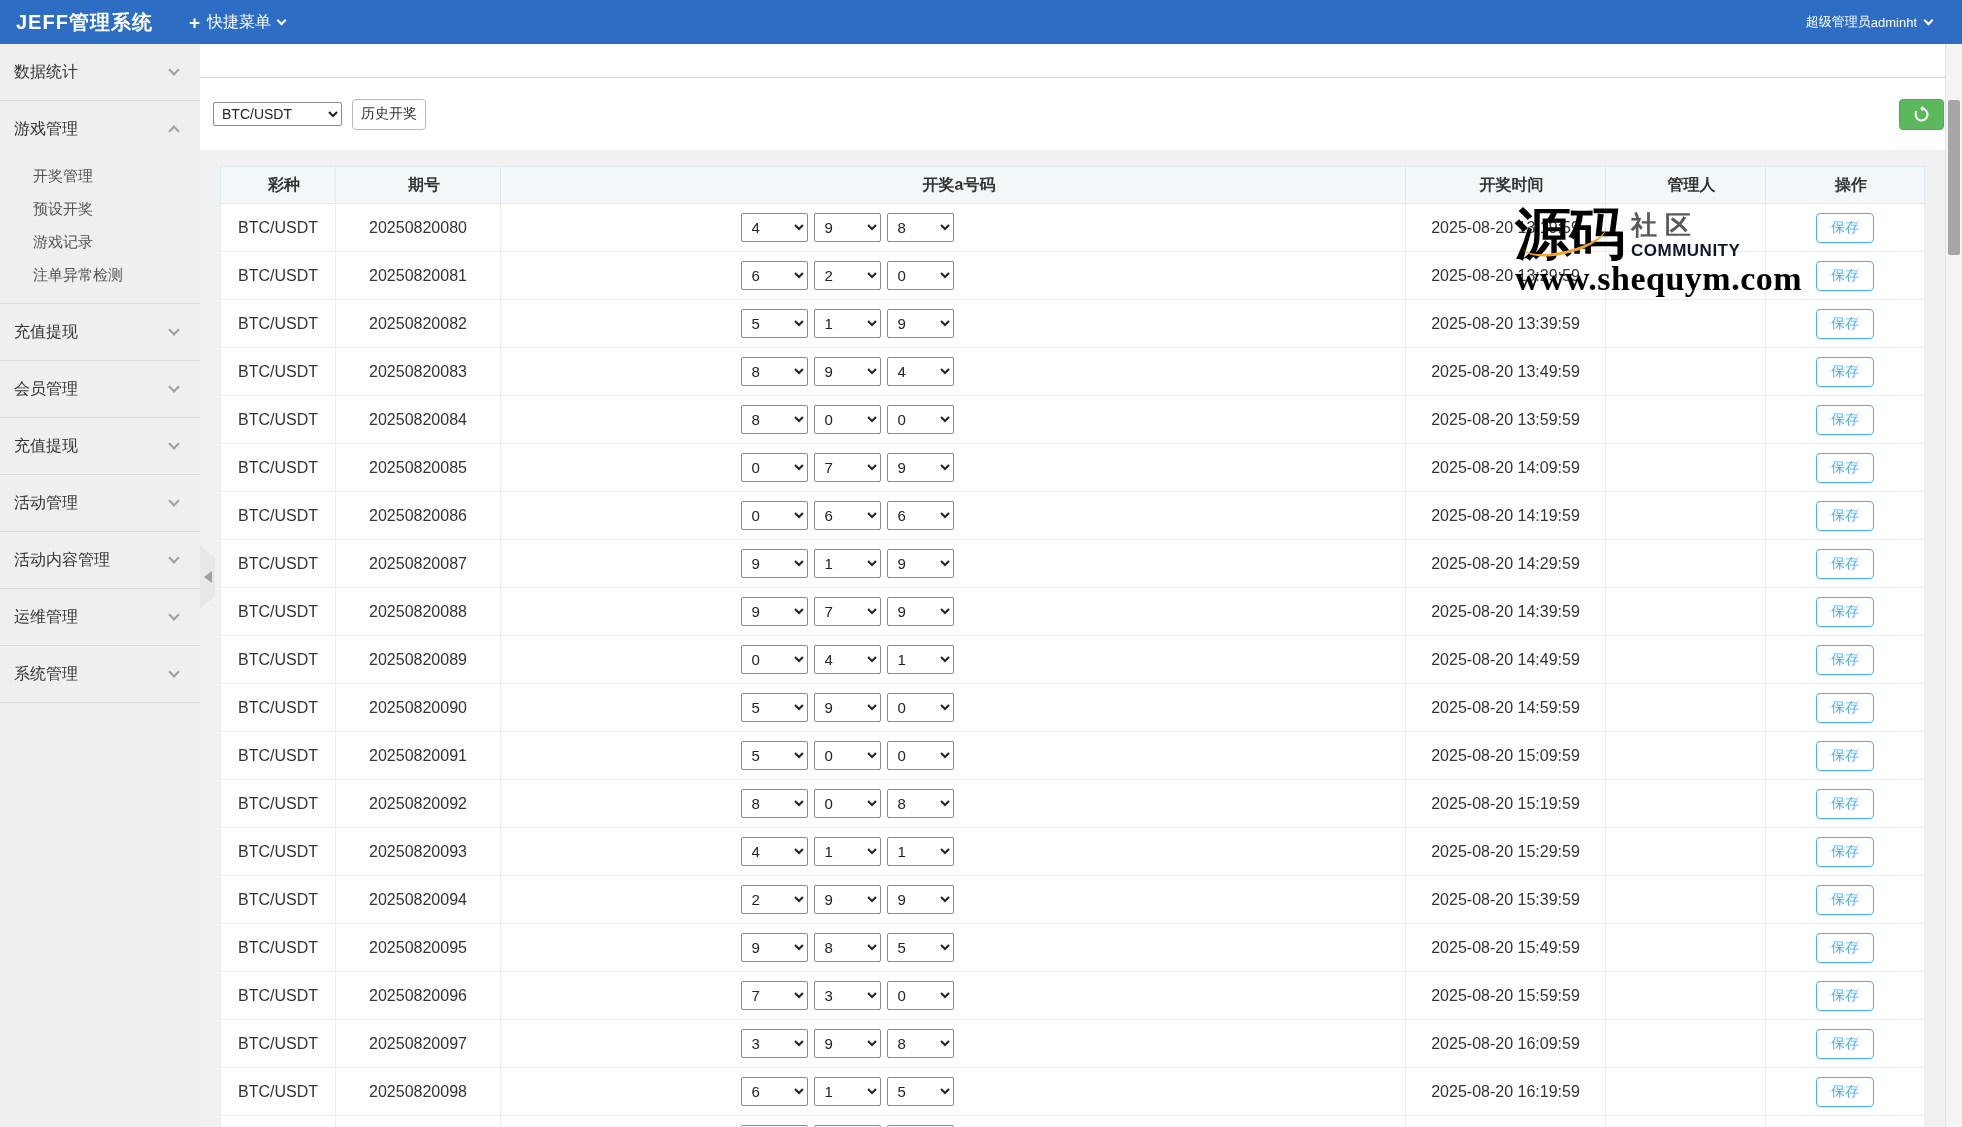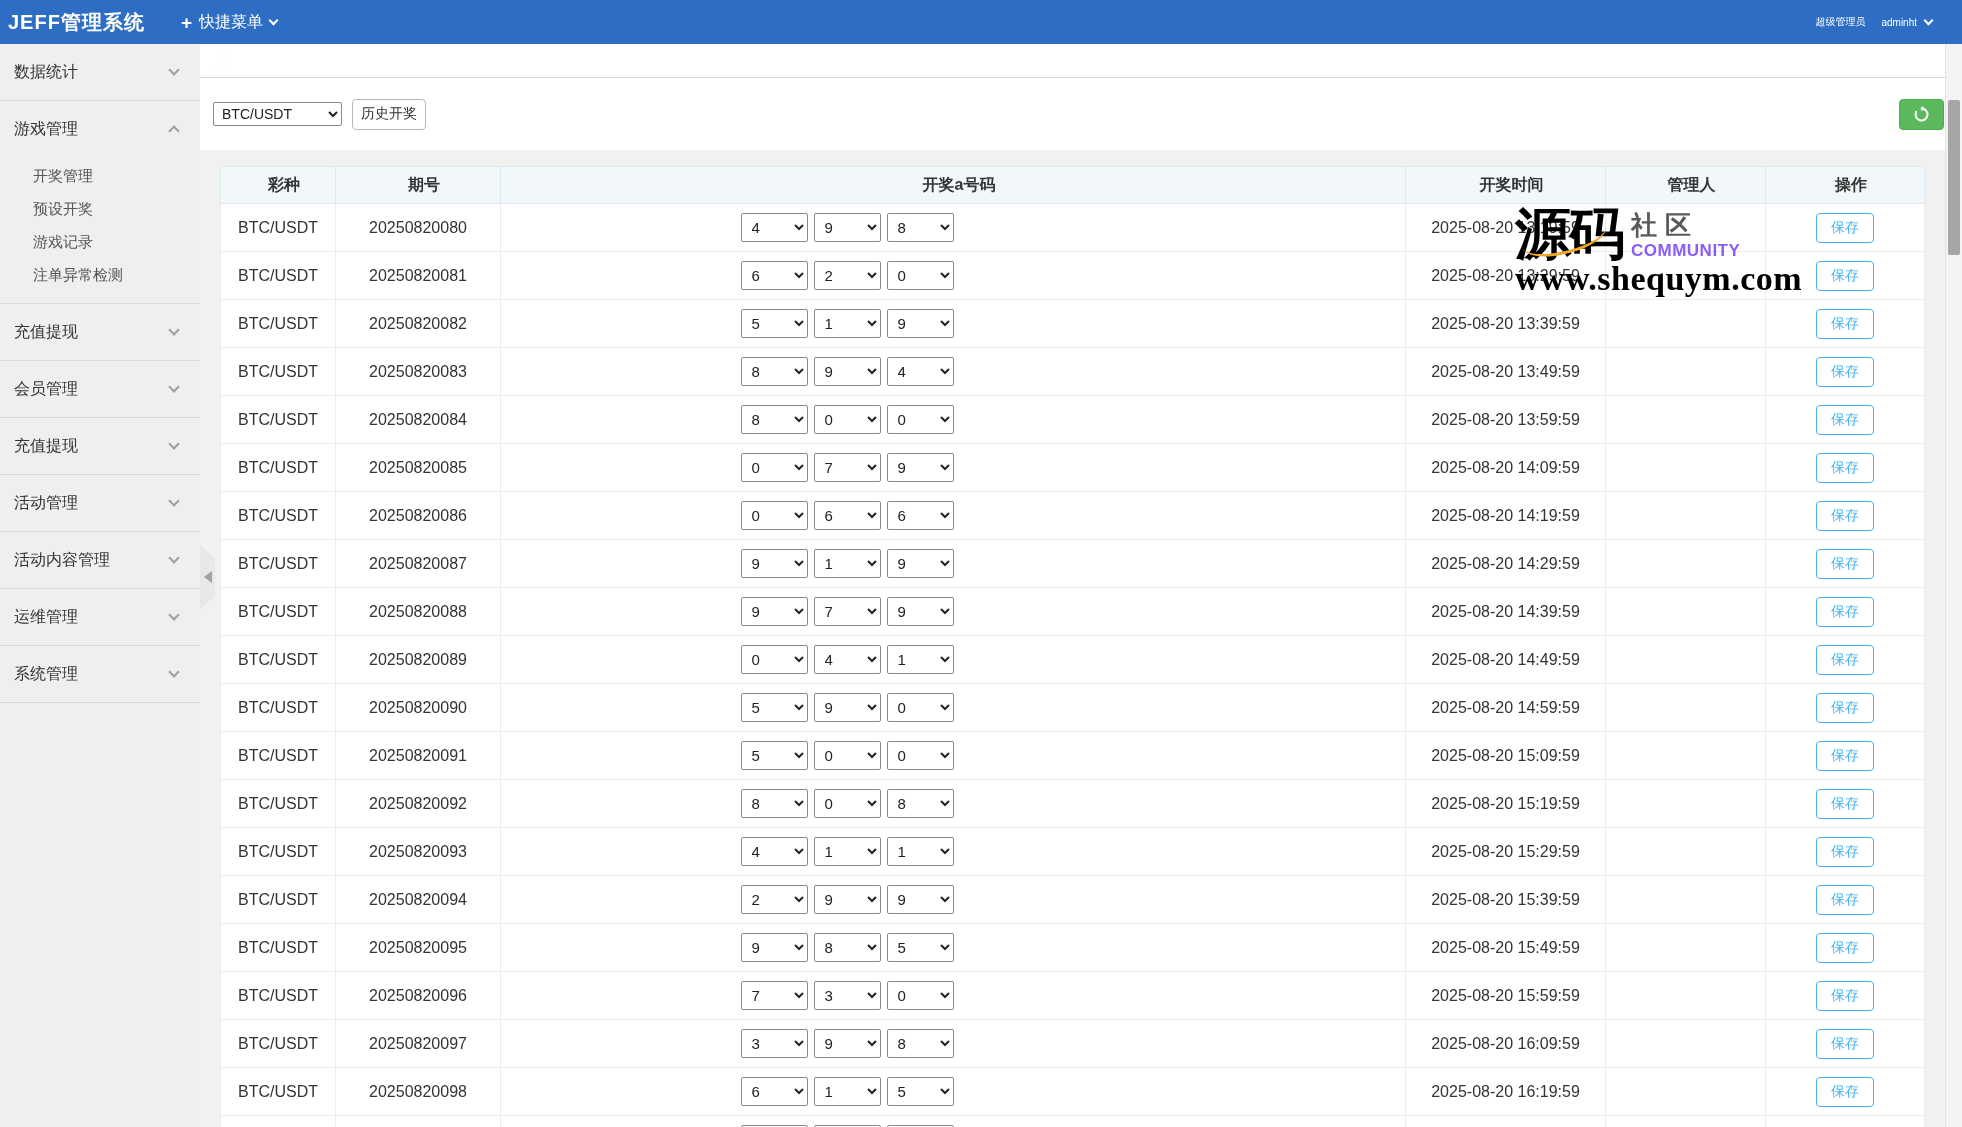--- a/index.html
+++ b/index.html
@@ -1,24 +1,24 @@
 <!DOCTYPE html>
 <html><head>
 <meta charset="utf-8">
 <style>
   * { margin:0; padding:0; box-sizing:border-box; }
   html,body { width:1962px; height:1127px; overflow:hidden; }
   body { font-family:"Liberation Sans","DejaVu Sans",sans-serif; background:#f1f1f1; color:#333; }
 
   
   .topbar { height:44px; background:#2d6ec4; display:flex; align-items:center; color:#fff; position:relative; z-index:10; }
-  .brand { font-size:20px; font-weight:bold; padding-left:8px; letter-spacing:1px; }
+  .brand { font-size:20px; font-weight:bold; padding-left:16px; letter-spacing:1px; }
   .quickmenu { margin-left:36px; font-size:16px; display:flex; align-items:center; gap:7px; cursor:pointer; }
   .plus { font-size:19px; font-weight:bold; line-height:1; }
-  .topbar-right { margin-left:auto; display:flex; align-items:center; gap:16px; padding-right:30px; font-size:10px; }
+  .topbar-right { margin-left:auto; display:flex; align-items:center; padding-right:30px; font-size:13px; }
   .chev { width:8px; height:8px; border-right:2px solid #9f9f9f; border-bottom:2px solid #9f9f9f; display:inline-block; transform:rotate(45deg); margin-top:-4px; }
   .chev.up { transform:rotate(-135deg); margin-top:4px; }
   .chev.white { border-color:#fff; width:7px; height:7px; border-width:2px; }
 
   
   .layout { display:flex; height:1115px; }
 
   
   .sidebar { width:200px; background:#efefef; flex:0 0 200px; }
   .side-group { border-bottom:1px solid #dadada; }
@@ -53,21 +53,21 @@
   .nums { display:flex; justify-content:center; gap:6px; padding-right:212px; }
   .num-select { width:67px; height:29px; font-size:15px; border:1px solid #8a8a8a; border-radius:2px; background:#fff; color:#222; padding-left:6px; }
   .save-btn { border:1px solid #45b0f5; color:#45b0f5; background:#fff; border-radius:4px; padding:5px 14px; font-size:14px; cursor:pointer; }
 
   
   .watermark { position:absolute; left:1515px; top:206px; z-index:40; pointer-events:none; line-height:1; }
   .wm-row { display:flex; align-items:flex-start; gap:8px; position:relative; }
   .wm-big { font-size:56px; font-weight:bold; color:#000000; letter-spacing:-2px; }
   .wm-col { padding-top:6px; }
   .wm-cn { font-size:26px; font-weight:bold; color:#58595b; letter-spacing:8px; }
-  .wm-en { font-size:17px; font-weight:bold; color:#8b5cf6; letter-spacing:0.5px; margin-top:4px; }
+  .wm-en { font-size:17px; font-weight:bold; color:#0f172a; letter-spacing:0.5px; margin-top:4px; }
   .wm-swoosh { position:absolute; left:6px; top:14px; width:86px; height:34px; border-bottom:3px solid #f0a428; border-radius:50%; transform:rotate(-14deg); }
   .wm-url { font-family:"Liberation Serif","DejaVu Serif",serif; font-size:34px; font-weight:bold; color:#000000; letter-spacing:0.5px; }
 
   
   .collapse-handle { position:absolute; left:0; top:501px; width:15px; height:64px; background:#e8e8e8; clip-path:polygon(0 0, 100% 13px, 100% calc(100% - 13px), 0 100%); display:flex; align-items:center; justify-content:center; cursor:pointer; z-index:5; }
   .tri-left { width:0; height:0; border-top:6px solid transparent; border-bottom:6px solid transparent; border-right:8px solid #a0a0a0; }
 
   
   .vscroll { position:absolute; right:0; top:0; bottom:0; width:17px; background:#f4f4f4; border-left:1px solid #e3e3e3; z-index:30; }
   .vthumb { position:absolute; top:56px; height:155px; left:2px; right:2px; background:#a6a6a6; border-radius:2px; cursor:pointer; }

